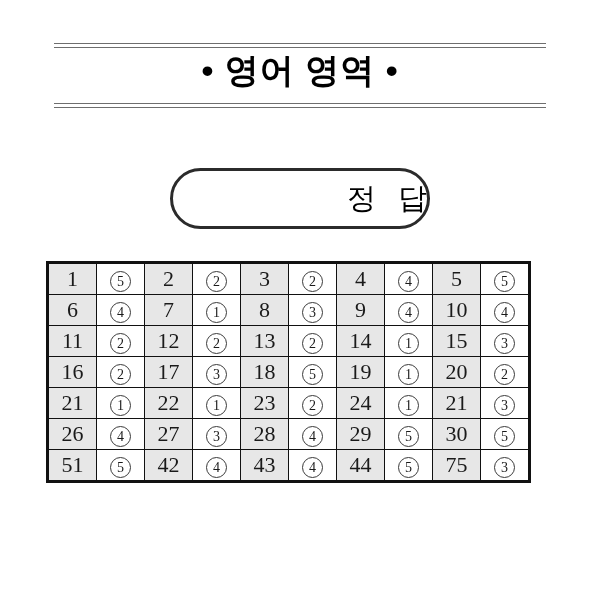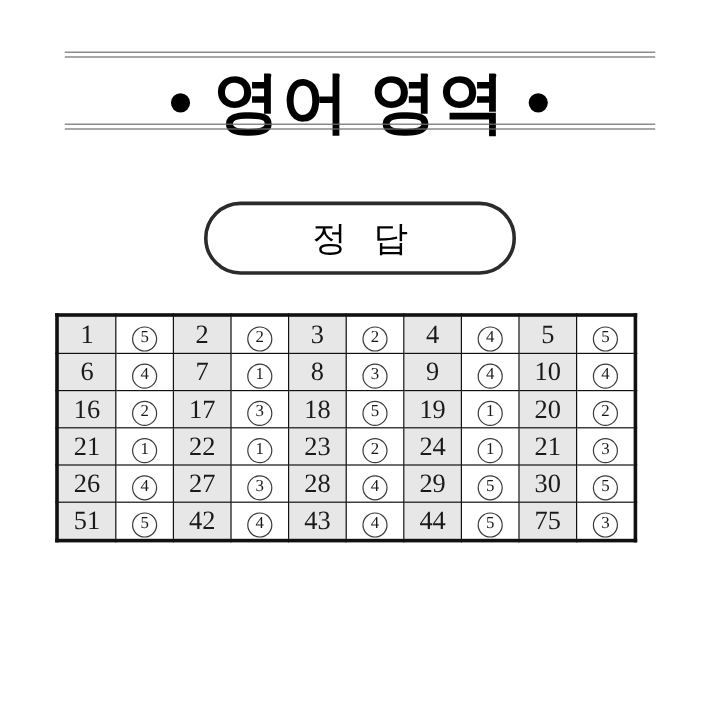--- a/index.html
+++ b/index.html
@@ -20,38 +20,38 @@
   }
   #rule-top { top: 43px; }
   #rule-bottom { top: 103px; }
   #page-title {
     position: absolute;
     top: 48px;
     left: 0; right: 0;
     text-align: center;
     font-family: "Liberation Sans", sans-serif;
     font-weight: 800;
-    font-size: 56px;
+    font-size: 34px;
     letter-spacing: 1px;
     color: #000;
     white-space: nowrap;
   }
   #answer-pill {
     position: absolute;
     top: 168px;
     left: 50%;
     transform: translateX(-50%);
     width: 254px;
     height: 55px;
     border: 3px solid #2b2b2b;
     border-radius: 31px;
     background: #fff;
     display: flex;
     align-items: center;
-    justify-content: center;
+    justify-content: flex-end;
     font-family: "Liberation Sans", sans-serif;
     font-size: 29px;
     font-weight: 500;
     word-spacing: 14px;
     color: #000;
   }
   #answer-grid {
     position: absolute;
     top: 261px;
     left: 46px;
@@ -120,20 +120,32 @@
         <td class="q">7</td>
         <td class="a"><span class="circ">1</span></td>
         <td class="q">8</td>
         <td class="a"><span class="circ">3</span></td>
         <td class="q">9</td>
         <td class="a"><span class="circ">4</span></td>
         <td class="q">10</td>
         <td class="a"><span class="circ">4</span></td>
       </tr>
       <tr>
+        <td class="q">11</td>
+        <td class="a"><span class="circ">2</span></td>
+        <td class="q">12</td>
+        <td class="a"><span class="circ">2</span></td>
+        <td class="q">13</td>
+        <td class="a"><span class="circ">2</span></td>
+        <td class="q">14</td>
+        <td class="a"><span class="circ">1</span></td>
+        <td class="q">15</td>
+        <td class="a"><span class="circ">3</span></td>
+      </tr>
+      <tr>
         <td class="q">16</td>
         <td class="a"><span class="circ">2</span></td>
         <td class="q">17</td>
         <td class="a"><span class="circ">3</span></td>
         <td class="q">18</td>
         <td class="a"><span class="circ">5</span></td>
         <td class="q">19</td>
         <td class="a"><span class="circ">1</span></td>
         <td class="q">20</td>
         <td class="a"><span class="circ">2</span></td>

